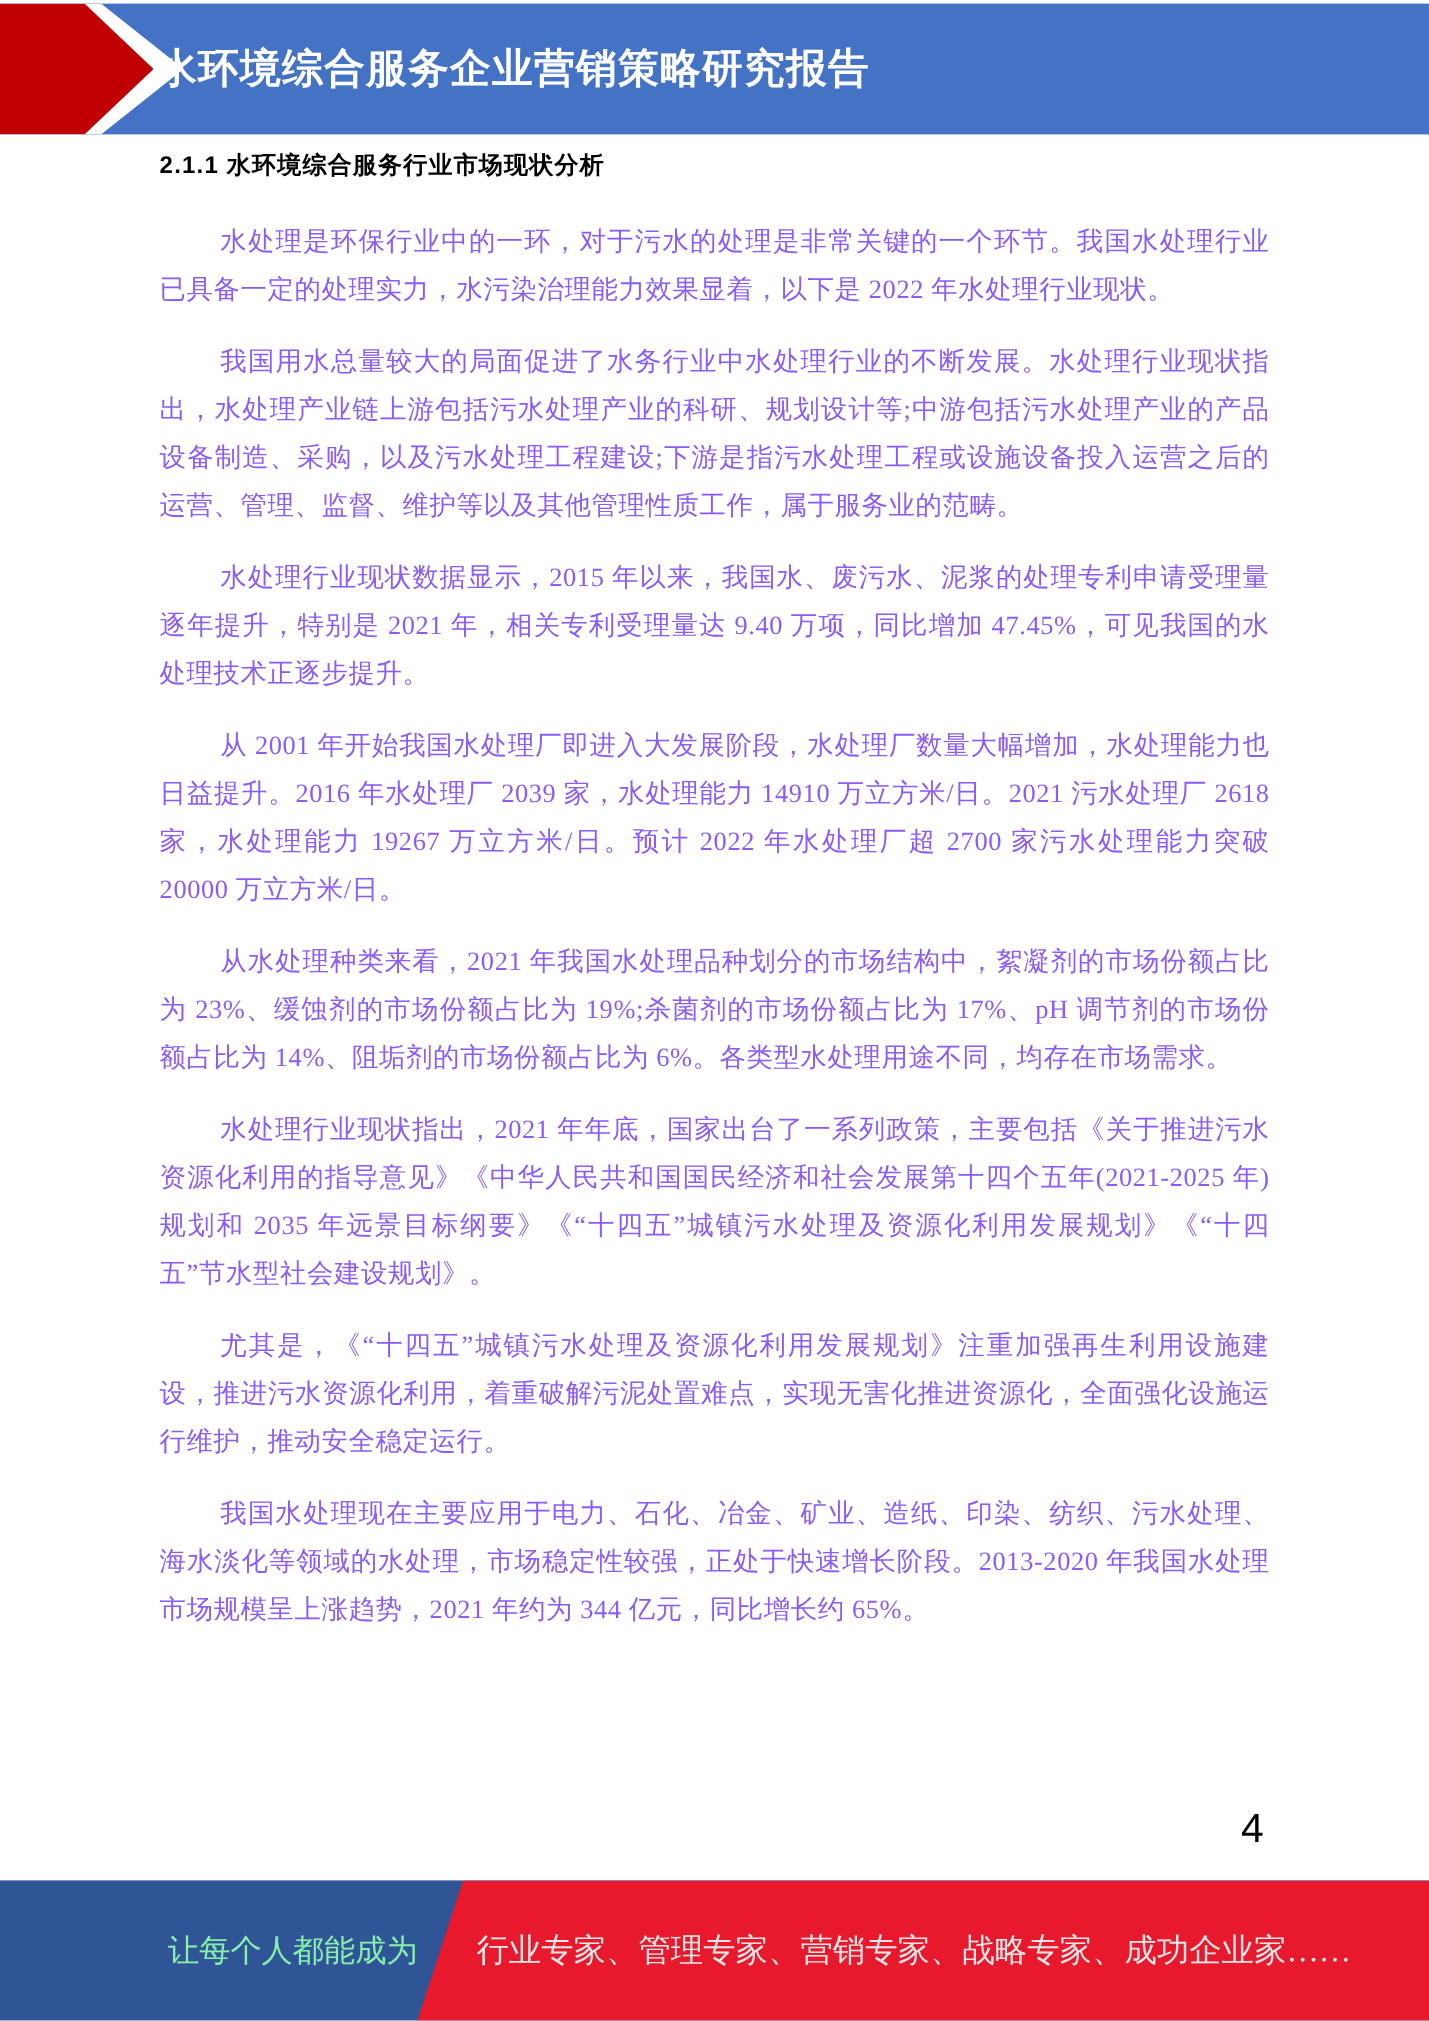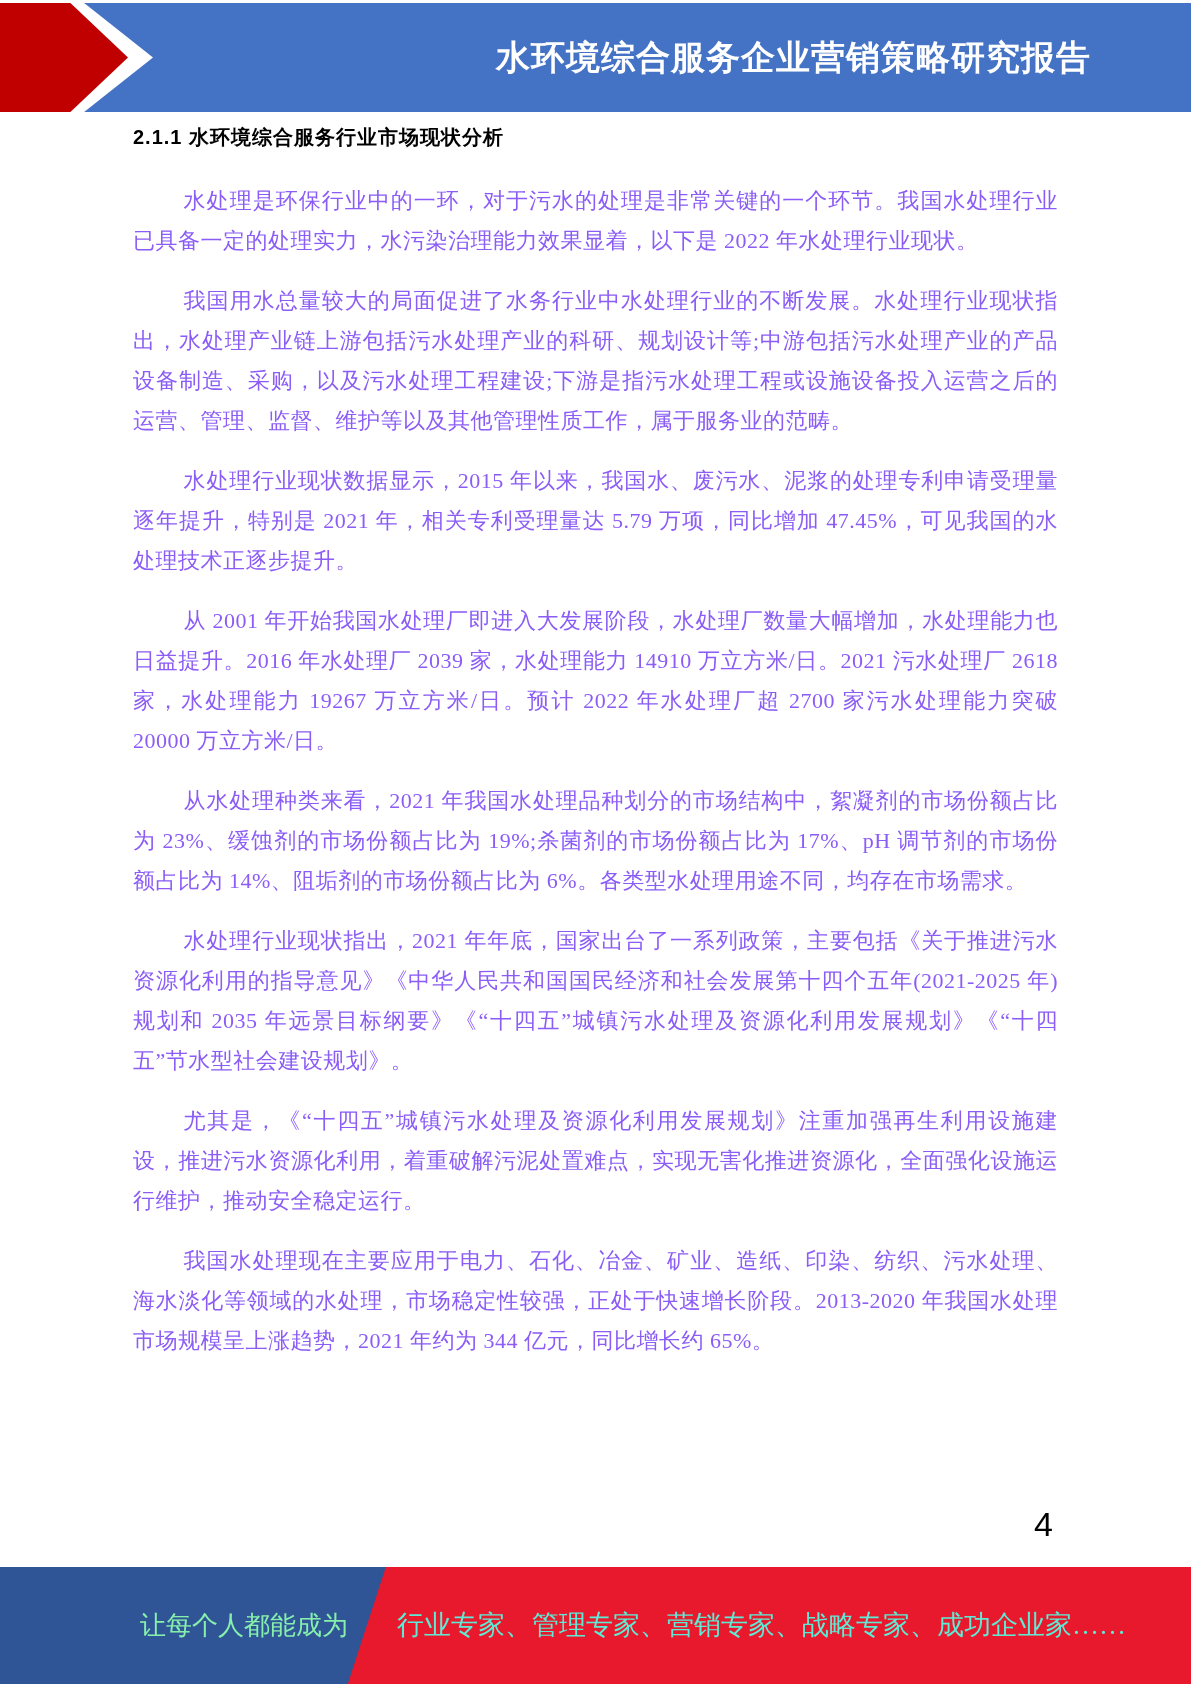--- a/index.html
+++ b/index.html
@@ -27,21 +27,21 @@
   }
   .arrow-red{
     position:absolute;top:0;left:0;
     width:128px;height:100%;
     background:#C00000;
     clip-path:polygon(0 0,55% 0,100% 50%,55% 100%,0 100%);
   }
   .header-title{
     position:absolute;top:0;left:130px;right:100px;
     height:109px;line-height:109px;
-    text-align:right;
+    text-align:left;
     color:#ffffff;
     font-family:"Liberation Sans","DejaVu Sans",sans-serif;
     font-weight:bold;
     font-size:34px;
     letter-spacing:1px;
     white-space:nowrap;
   }
 
   
   .content{
@@ -91,21 +91,21 @@
   .footer-left-text{
     position:absolute;top:0;left:140px;
     height:117px;line-height:117px;
     color:#86efac;
     font-size:26px;
     white-space:nowrap;
   }
   .footer-right-text{
     position:absolute;top:0;left:397px;
     height:117px;line-height:117px;
-    color:#5eead4;
+    color:#e5e5e5;
     font-size:27px;
     white-space:nowrap;
   }
 </style>
 </head>
 <body>
 
 <div class="page">
 
   <div class="header-band">
@@ -113,21 +113,21 @@
     <div class="arrow-red"></div>
     <div class="header-title">水环境综合服务企业营销策略研究报告</div>
   </div>
 
   <div class="content">
     <h2 class="section-heading">2.1.1 水环境综合服务行业市场现状分析</h2>
     <div class="paragraphs">
 
     <p>水处理是环保行业中的一环，对于污水的处理是非常关键的一个环节。我国水处理行业已具备一定的处理实力，水污染治理能力效果显着，以下是 2022 年水处理行业现状。</p>
         <p>我国用水总量较大的局面促进了水务行业中水处理行业的不断发展。水处理行业现状指出，水处理产业链上游包括污水处理产业的科研、规划设计等;中游包括污水处理产业的产品设备制造、采购，以及污水处理工程建设;下游是指污水处理工程或设施设备投入运营之后的运营、管理、监督、维护等以及其他管理性质工作，属于服务业的范畴。</p>
-        <p>水处理行业现状数据显示，2015 年以来，我国水、废污水、泥浆的处理专利申请受理量逐年提升，特别是 2021 年，相关专利受理量达 5.79 万项，同比增加 47.45%，可见我国的水处理技术正逐步提升。</p>
+        <p>水处理行业现状数据显示，2015 年以来，我国水、废污水、泥浆的处理专利申请受理量逐年提升，特别是 2021 年，相关专利受理量达 9.40 万项，同比增加 47.45%，可见我国的水处理技术正逐步提升。</p>
         <p>从 2001 年开始我国水处理厂即进入大发展阶段，水处理厂数量大幅增加，水处理能力也日益提升。2016 年水处理厂 2039 家，水处理能力 14910 万立方米/日。2021 污水处理厂 2618 家，水处理能力 19267 万立方米/日。预计 2022 年水处理厂超 2700 家污水处理能力突破 20000 万立方米/日。</p>
         <p>从水处理种类来看，2021 年我国水处理品种划分的市场结构中，絮凝剂的市场份额占比为 23%、缓蚀剂的市场份额占比为 19%;杀菌剂的市场份额占比为 17%、pH 调节剂的市场份额占比为 14%、阻垢剂的市场份额占比为 6%。各类型水处理用途不同，均存在市场需求。</p>
         <p>水处理行业现状指出，2021 年年底，国家出台了一系列政策，主要包括《关于推进污水资源化利用的指导意见》《中华人民共和国国民经济和社会发展第十四个五年(2021-2025 年)规划和 2035 年远景目标纲要》《“十四五”城镇污水处理及资源化利用发展规划》《“十四五”节水型社会建设规划》。</p>
         <p>尤其是，《“十四五”城镇污水处理及资源化利用发展规划》注重加强再生利用设施建设，推进污水资源化利用，着重破解污泥处置难点，实现无害化推进资源化，全面强化设施运行维护，推动安全稳定运行。</p>
         <p>我国水处理现在主要应用于电力、石化、冶金、矿业、造纸、印染、纺织、污水处理、海水淡化等领域的水处理，市场稳定性较强，正处于快速增长阶段。2013-2020 年我国水处理市场规模呈上涨趋势，2021 年约为 344 亿元，同比增长约 65%。</p>
       </div>
   </div>
 
   <div class="page-number">4</div>
 

